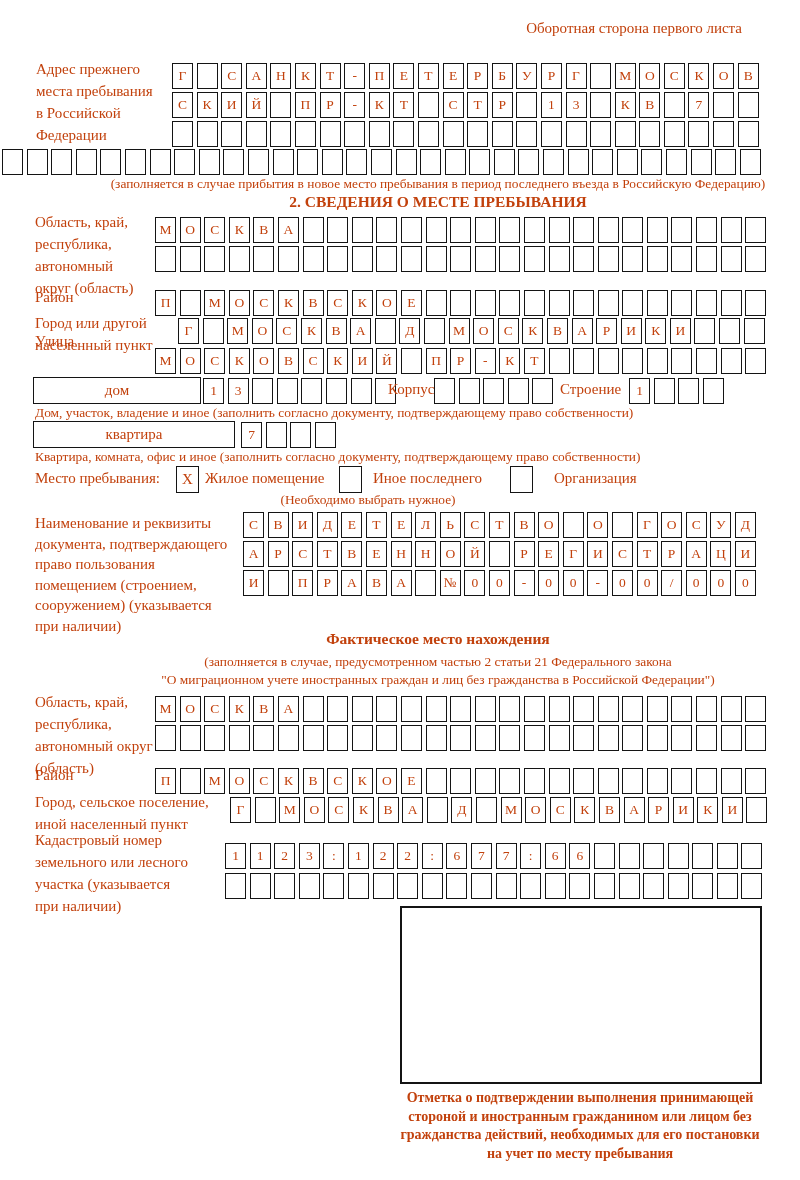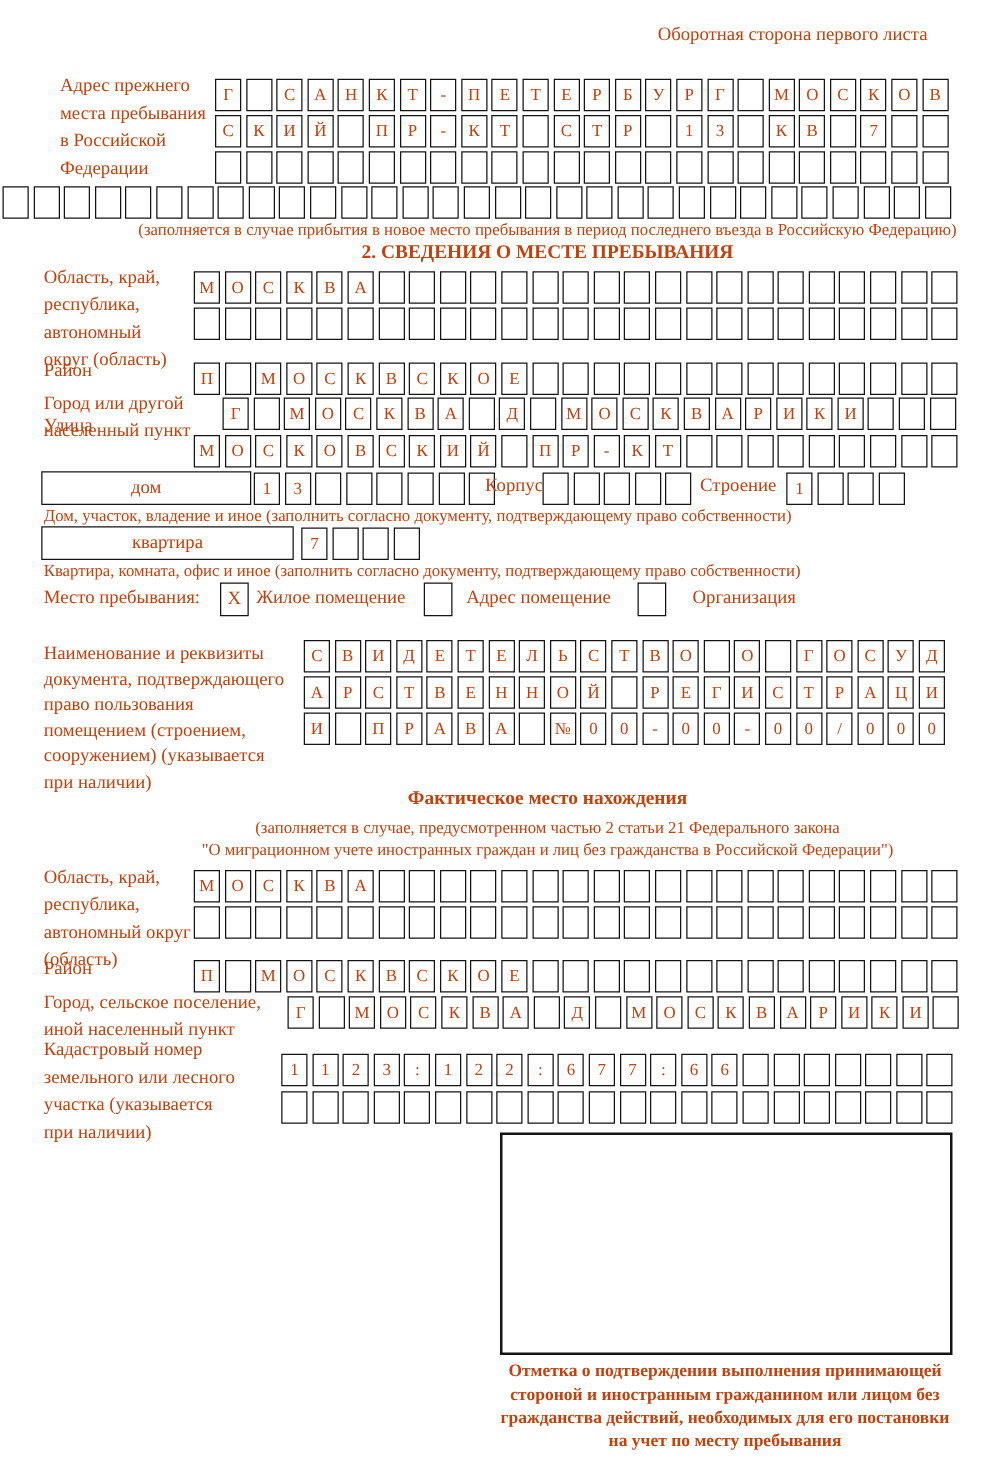--- a/index.html
+++ b/index.html
@@ -34,21 +34,21 @@
   .stamp-box { box-sizing:border-box; border:2px solid #141414; background:#fff; }
   .stamp-caption { font-size:14px; line-height:18.5px; white-space:pre-line; text-align:center;font-weight:bold; }
 </style>
 </head>
 <body>
 
 <div class="page">
 
   <div class="abs" style="top:20px; right:58px; font-size:15px;">Оборотная сторона первого листа</div>
 
-  <div class="abs label" style="left:48px; top:58px; width:140px;">Адрес прежнего
+  <div class="abs label" style="left:36px; top:58px; width:140px;">Адрес прежнего
 места пребывания
 в Российской
 Федерации</div>
   <div class="abs grid" style="left:172px; top:63px;">
       <span class="cell">Г</span>
       <span class="cell"></span>
       <span class="cell">С</span>
       <span class="cell">А</span>
       <span class="cell">Н</span>
       <span class="cell">К</span>
@@ -340,23 +340,24 @@
       <span class="cell"></span>
       <span class="cell"></span>
       <span class="cell"></span>
     </div>
   <div class="abs caption" style="left:35px; top:449px; width:740px;">Квартира, комната, офис и иное (заполнить согласно документу, подтверждающему право собственности)</div>
 
   <div class="abs inline-label" style="left:35px; top:470px;">Место пребывания:</div>
   <div class="abs checkbox" style="left:176px; top:466px;">X</div>
   <div class="abs inline-label" style="left:205px; top:470px;">Жилое помещение</div>
   <div class="abs checkbox" style="left:339px; top:466px;"></div>
-  <div class="abs inline-label" style="left:373px; top:470px;">Адрес помещение</div>
+  <div class="abs inline-label" style="left:373px; top:470px;">Иное последнего</div>
   <div class="abs checkbox" style="left:510px; top:466px;"></div>
   <div class="abs inline-label" style="left:554px; top:470px;">Организация</div>
+  <div class="abs caption center" style="left:170px; top:492px; width:320px;">(Необходимо выбрать нужное)</div>
 
   <div class="abs label-tight" style="left:35px; top:513px; width:215px;">Наименование и реквизиты
 документа, подтверждающего
 право пользования
 помещением (строением,
 сооружением) (указывается
 при наличии)</div>
   <div class="abs grid" style="left:243px; top:512px;">
       <span class="cell">С</span>
       <span class="cell">В</span>

